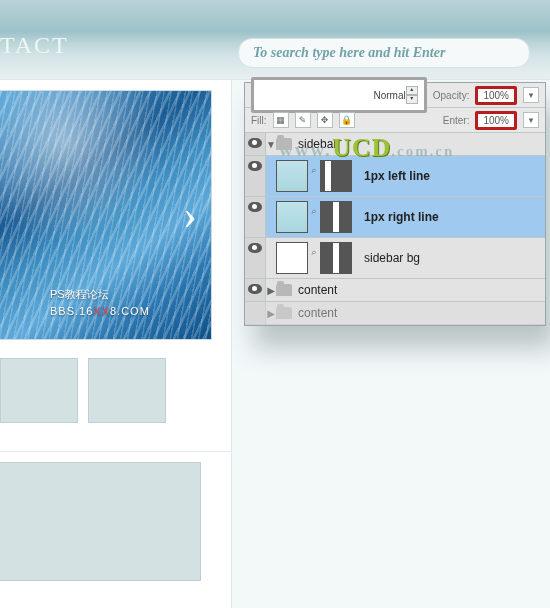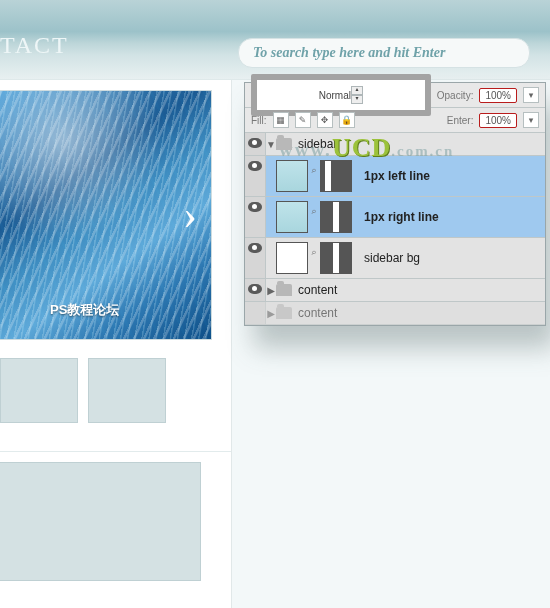--- a/index.html
+++ b/index.html
@@ -69,21 +69,21 @@
     repeating-linear-gradient(65deg, rgba(0,40,80,0.15) 0 2px, rgba(0,0,0,0) 3px 12px),
     repeating-linear-gradient(100deg, rgba(200,235,255,0.25) 0 1px, rgba(0,0,0,0) 2px 7px);
   mix-blend-mode: screen; opacity: .9;
 }
 .hero-arrow {
   position: absolute; right: 14px; top: 50%; transform: translateY(-50%);
   color: #fff; font-size: 42px; font-family: Georgia, serif;
 }
 .hero-cap {
   position: absolute; left: 50px; bottom: 20px;
-  color: #fff; font-size: 13px; font-weight: bold;
+  color: #fff; font-size: 11px; font-weight: normal;
   text-shadow: 0 1px 2px rgba(0,0,0,.5);
   line-height: 1.5;
 }
 .hero-cap .l2 { letter-spacing: 1px; }
 .hero-cap .red { color: #e44; }
 
 .thumbs { display: flex; gap: 10px; margin: 18px 0 0 0; }
 .thumb {
   width: 76px; height: 63px;
   background: #d4e1e3; border: 1px solid #bfd0d3;
@@ -100,27 +100,27 @@
   border: 1px solid #9aa6a9;
   background: #e7e7e7;
   box-shadow: 10px 22px 24px rgba(80,100,100,.35);
 }
 .panel .row {
   display: flex; align-items: center; height: 20px;
   border-bottom: 1px solid #bfc7c8; padding: 2px 6px; gap: 6px;
   font-size: 10px; color: #555; background: #e8e8e8;
 }
 .select {
-  flex: 1; height: 18px; background: #fff; border: 6px solid #a3a3a3;
-  display: flex; align-items: center; padding: 6px 6px; justify-content: center;
+  flex: 1; height: 18px; background: #fff; border: 3px solid #a3a3a3;
+  display: flex; align-items: center; padding: 6px 6px; justify-content: flex-end;
   color: #444; border-radius: 2px;
 }
 .tiny { font-size: 10px; color: #777; }
 .chip {
-  display: inline-block; background: #fff; border: 1px solid #b91c1c;
+  display: inline-block; background: #fff; border: 3px solid #b91c1c;
   border-radius: 2px; padding: 1px 5px; font-size: 10px; color: #555;
 }
 .btn {
   width: 14px; height: 14px; border: 1px solid #b6bfc0; background: #fff;
   display: inline-flex; align-items: center; justify-content: center;
   font-size: 9px; color: #666;
 }
 
 
 .layers { background: #dcdcdc; }
@@ -198,20 +198,23 @@
   <span class="nav-tab">TACT</span>
   <div class="search">To search type here and hit Enter</div>
 </div>
 
 <div class="split">
   <div class="col-l">
     <div class="hero">
       <span class="hero-arrow">›</span>
       <div class="hero-cap">
         <div>PS教程论坛</div>
+        <div class="l2">
+          <span>BBS.16</span><span class="red">XX</span><span>8.COM</span>
+        </div>
       </div>
     </div>
     <div class="thumbs">
       <div class="thumb"></div>
       <div class="thumb"></div>
     </div>
     <div class="hr"></div>
     <div class="big"></div>
   </div>
 

